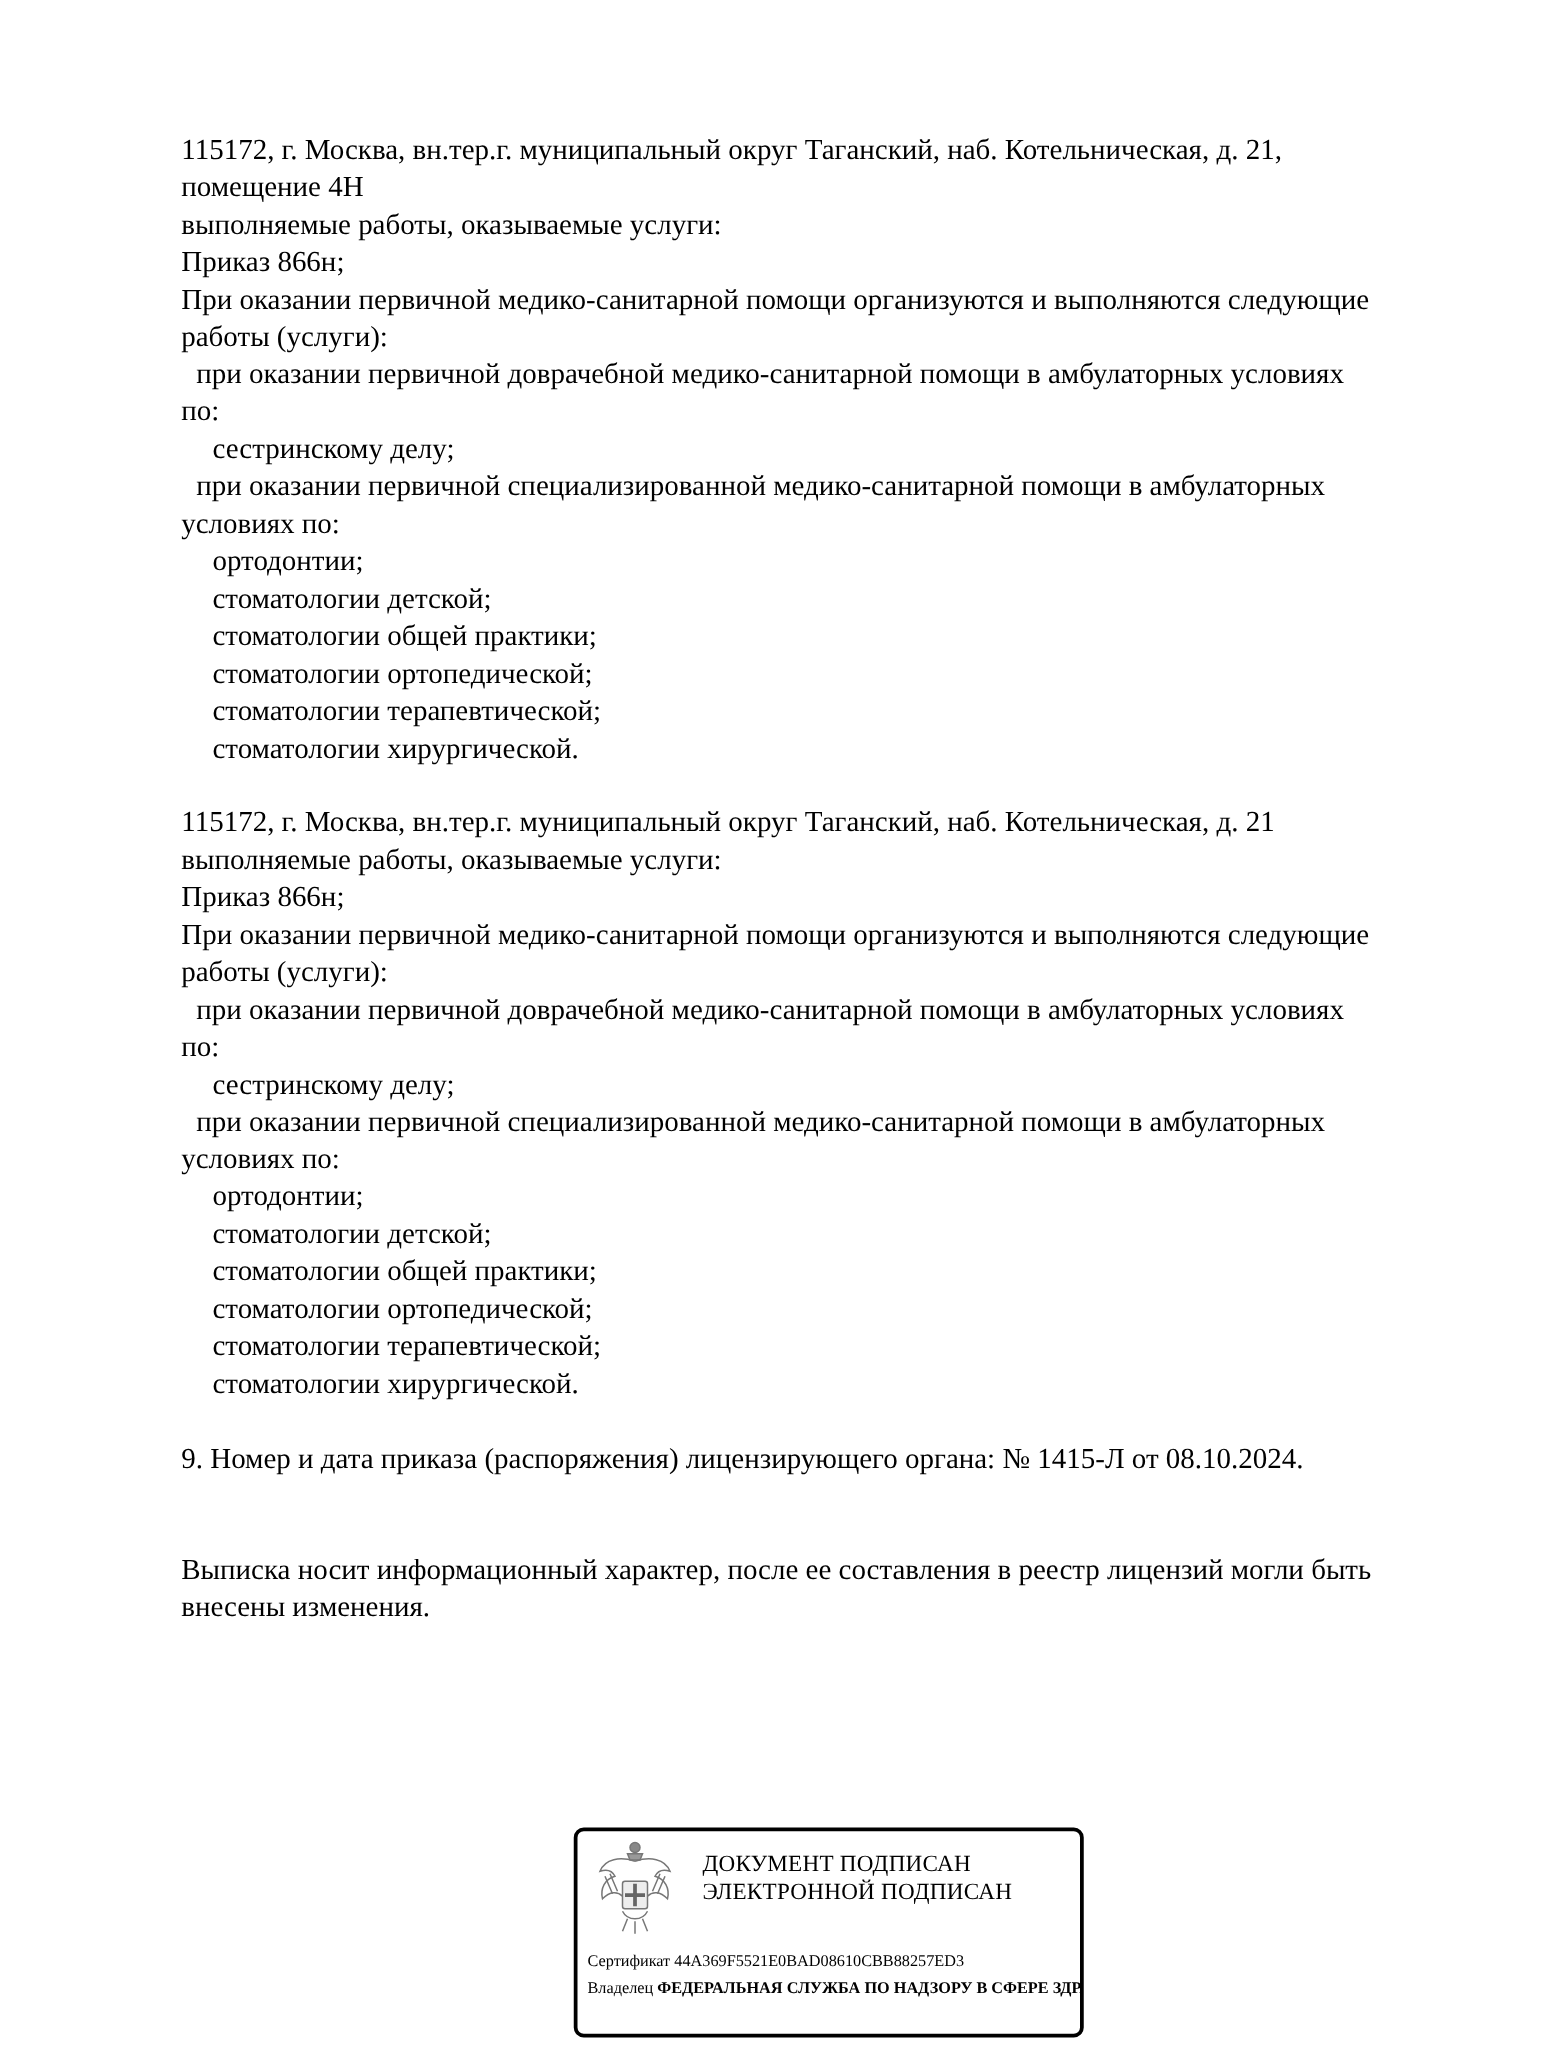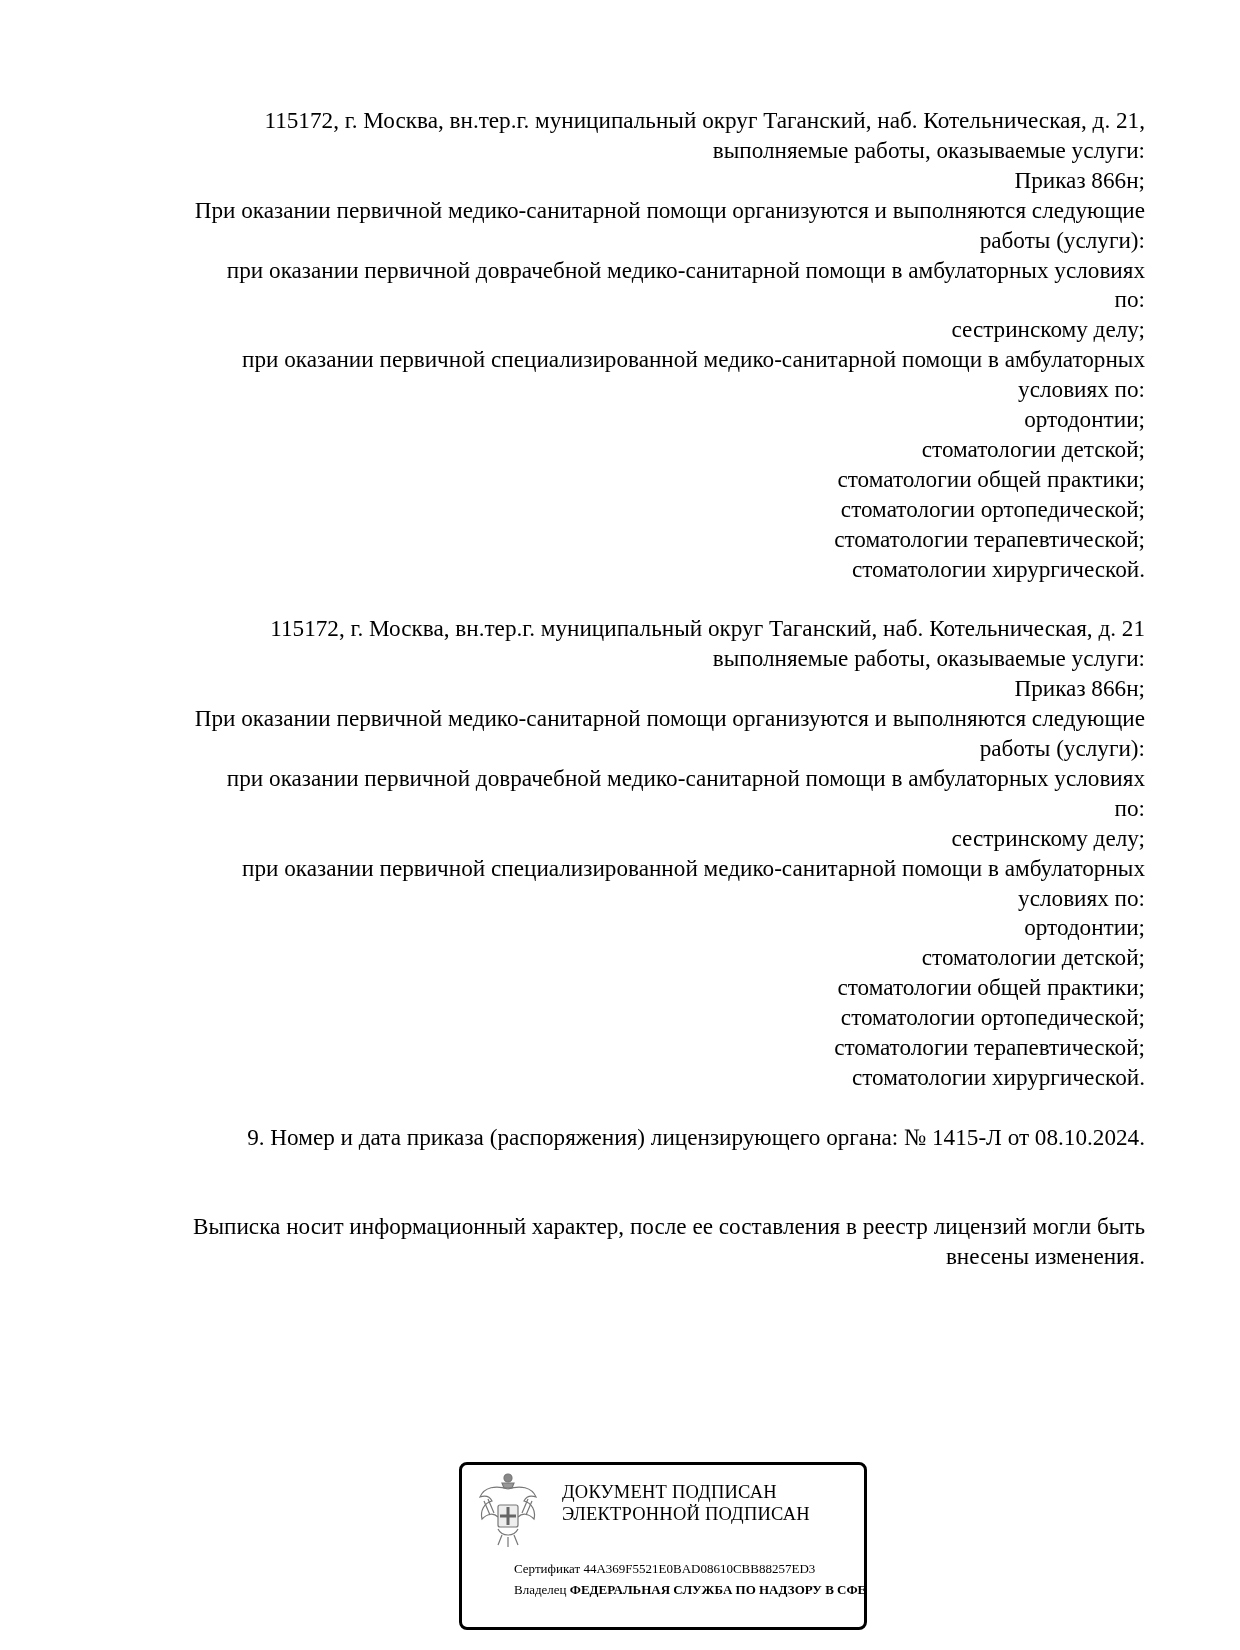--- a/index.html
+++ b/index.html
@@ -1,38 +1,39 @@
 <!DOCTYPE html>
 <html><head>
 <meta charset="utf-8">
 <style>
   html, body { margin: 0; padding: 0; background: #ffffff; }
   body { width: 1240px; height: 1650px; position: relative; overflow: hidden;
          font-family: "Liberation Serif", "DejaVu Serif", serif; color: #000; }
   .page { position: absolute; left: 145px; top: 106px; width: 1000px;
-          font-size: 23.2px; line-height: 29.9px; text-align: right; }
+          font-size: 23.2px; line-height: 29.9px; }
   .line { white-space: pre; display: block; }
   .ind1 { padding-left: 12px; }
   .ind2 { padding-left: 25px; }
   .gap { height: 29.9px; }
   .stamp { position: absolute; left: 459px; top: 1462px; width: 402px; height: 162px;
            border: 3px solid #000; border-radius: 8px; overflow: hidden; background: #fff; }
   .emblem { position: absolute; left: 14px; top: 6px; width: 64px; height: 78px; }
   .stamp-title { position: absolute; left: 100px; top: 16px; width: 300px; 
                  font-size: 18.5px; line-height: 22px; letter-spacing: 0.2px; }
-  .stamp-info { position: absolute; left: 8px; top: 94px; font-size: 13px; line-height: 20.5px; white-space: nowrap; margin-left: 44px; }
+  .stamp-info { position: absolute; left: 8px; top: 94px; font-size: 13px; line-height: 20.5px; white-space: nowrap; }
   .stamp-info b { font-weight: bold; }
 </style>
 </head>
 <body>
 
 <div class="page">
 
   <div>
     <span class="line">115172, г. Москва, вн.тер.г. муниципальный округ Таганский, наб. Котельническая, д. 21,</span>
+    <span class="line">помещение 4Н</span>
     <span class="line">выполняемые работы, оказываемые услуги:</span>
     <span class="line">Приказ 866н;</span>
     <span class="line">При оказании первичной медико-санитарной помощи организуются и выполняются следующие</span>
     <span class="line">работы (услуги):</span>
     <span class="line ind1">при оказании первичной доврачебной медико-санитарной помощи в амбулаторных условиях</span>
     <span class="line">по:</span>
     <span class="line ind2">сестринскому делу;</span>
     <span class="line ind1">при оказании первичной специализированной медико-санитарной помощи в амбулаторных</span>
     <span class="line">условиях по:</span>
     <span class="line ind2">ортодонтии;</span>

